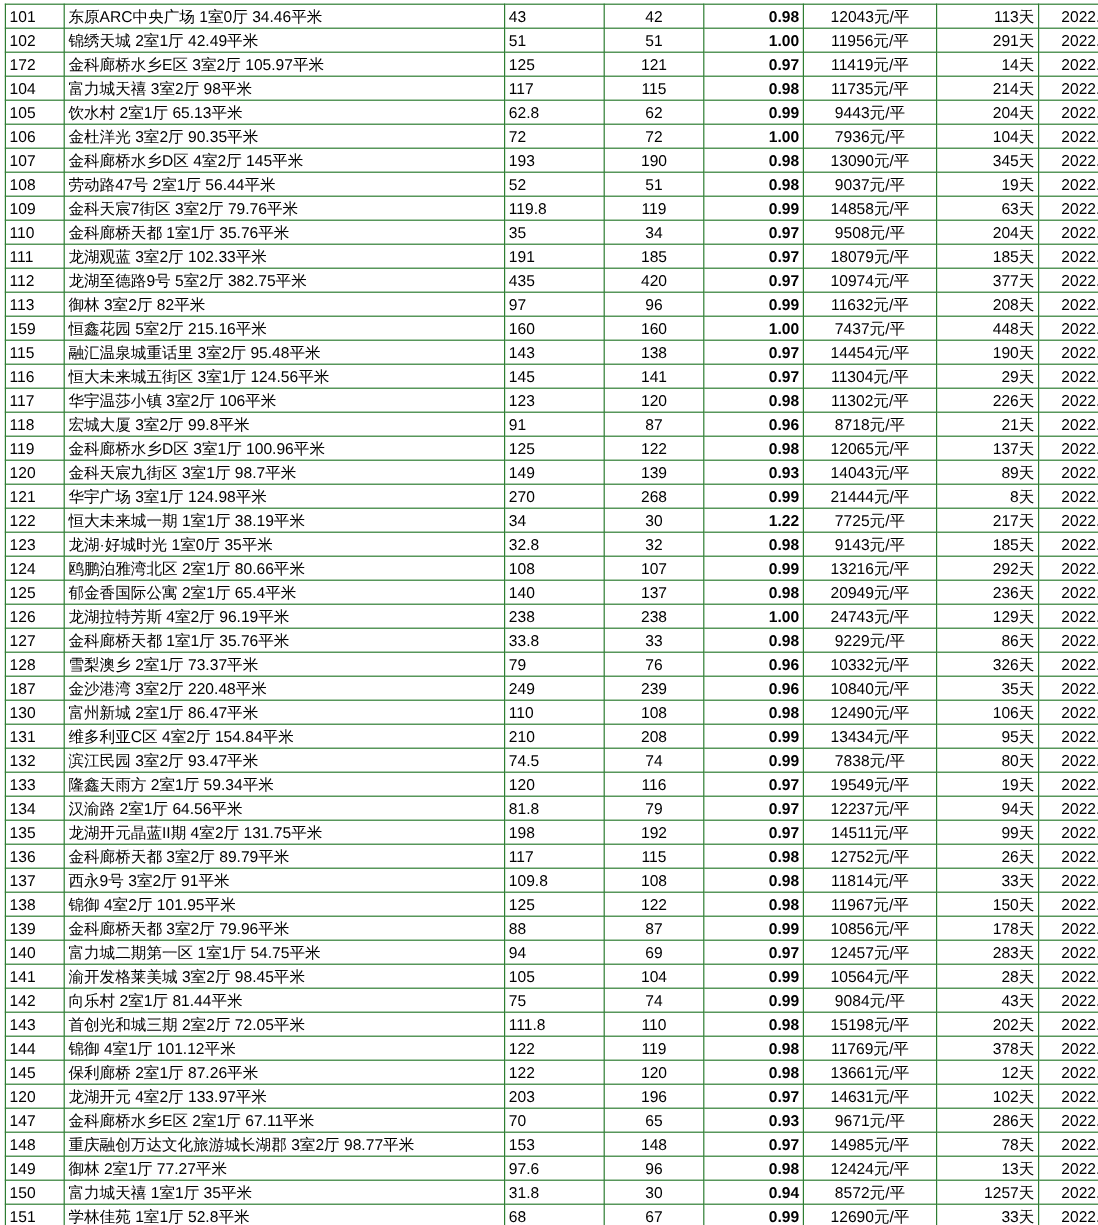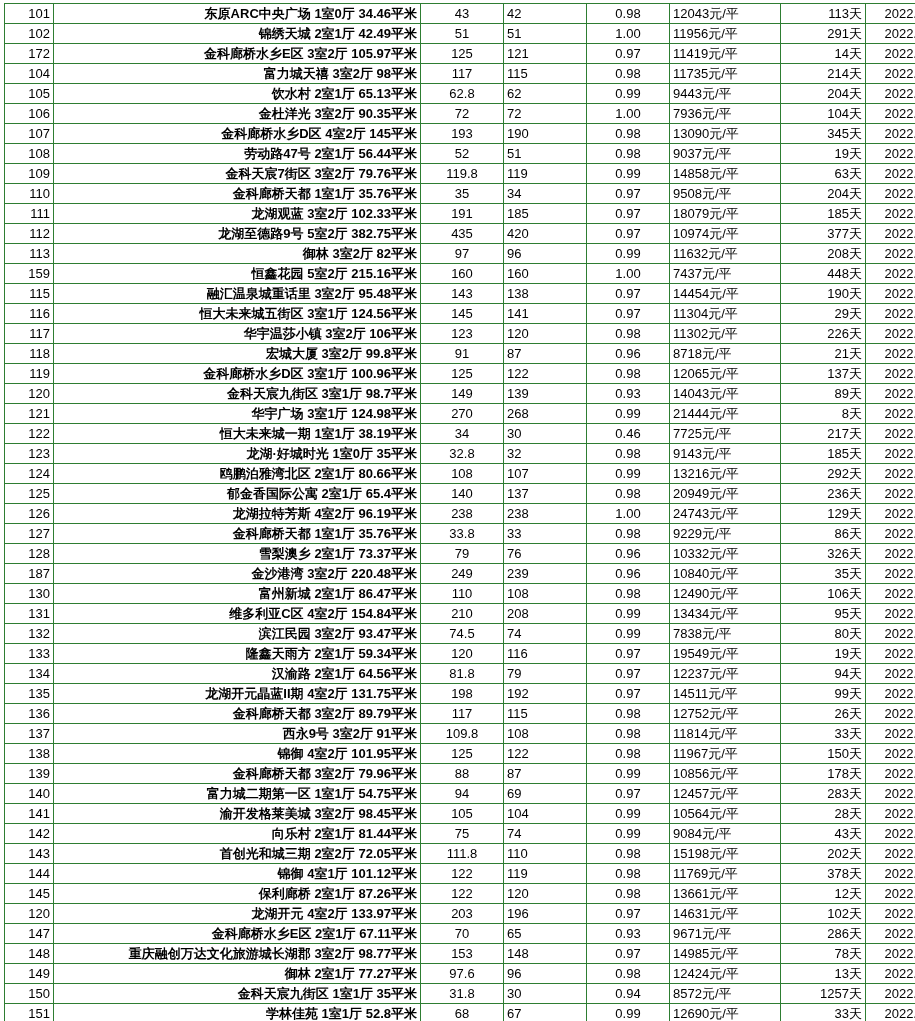--- a/index.html
+++ b/index.html
@@ -20,26 +20,26 @@
     color: #000000;
   }
   table.sheet td {
     border: 1px solid #2e7d32;
     height: 19px;
     line-height: 18px;
     padding: 0 3px;
     white-space: nowrap;
     overflow: hidden;
   }
-  .c-idx   { width: 42px;  text-align: right; }
-  .c-name  { width: 360px; text-align: right; font-weight: bold; }
-  .c-a     { width: 76px;  text-align: center; }
-  .c-b     { width: 76px;  }
-  .c-c     { width: 76px;  text-align: center; }
-  .c-price { width: 104px; }
+  .c-idx   { width: 42px;  text-align: left; }
+  .c-name  { width: 360px; text-align: left; }
+  .c-a     { width: 76px;  }
+  .c-b     { width: 76px;  text-align: center; }
+  .c-c     { width: 76px;  text-align: right; font-weight: bold; }
+  .c-price { width: 104px; text-align: center; }
   .c-days  { width: 78px;  text-align: right; }
   .c-date  { width: 96px;  text-align: center; }
 </style>
 </head>
 <body>
 
 <table class="sheet">
   <tbody>
       <tr>
         <td class="c-idx">101</td>
@@ -249,21 +249,21 @@
         <td class="c-c">0.99</td>
         <td class="c-price">21444元/平</td>
         <td class="c-days">8天</td>
         <td class="c-date">2022.03.26</td>
       </tr>
       <tr>
         <td class="c-idx">122</td>
         <td class="c-name">恒大未来城一期 1室1厅 38.19平米</td>
         <td class="c-a">34</td>
         <td class="c-b">30</td>
-        <td class="c-c">0.46</td>
+        <td class="c-c">1.22</td>
         <td class="c-price">7725元/平</td>
         <td class="c-days">217天</td>
         <td class="c-date">2022.03.26</td>
       </tr>
       <tr>
         <td class="c-idx">123</td>
         <td class="c-name">龙湖·好城时光 1室0厅 35平米</td>
         <td class="c-a">32.8</td>
         <td class="c-b">32</td>
         <td class="c-c">0.98</td>
@@ -526,21 +526,21 @@
         <td class="c-name">御林 2室1厅 77.27平米</td>
         <td class="c-a">97.6</td>
         <td class="c-b">96</td>
         <td class="c-c">0.98</td>
         <td class="c-price">12424元/平</td>
         <td class="c-days">13天</td>
         <td class="c-date">2022.03.23</td>
       </tr>
       <tr>
         <td class="c-idx">150</td>
-        <td class="c-name">金科天宸九街区 1室1厅 35平米</td>
+        <td class="c-name">富力城天禧 1室1厅 35平米</td>
         <td class="c-a">31.8</td>
         <td class="c-b">30</td>
         <td class="c-c">0.94</td>
         <td class="c-price">8572元/平</td>
         <td class="c-days">1257天</td>
         <td class="c-date">2022.03.23</td>
       </tr>
       <tr>
         <td class="c-idx">151</td>
         <td class="c-name">学林佳苑 1室1厅 52.8平米</td>

